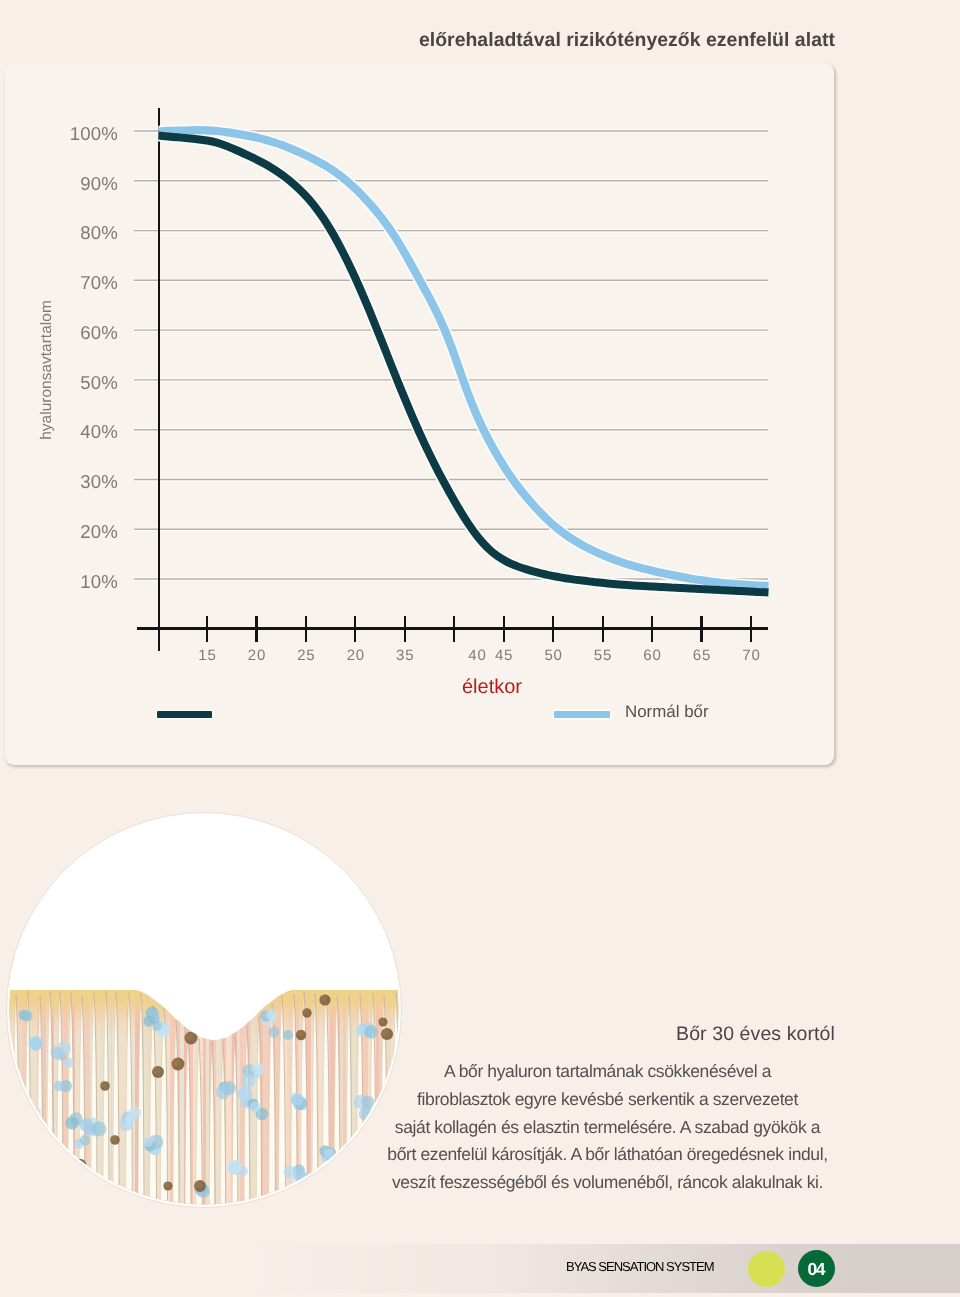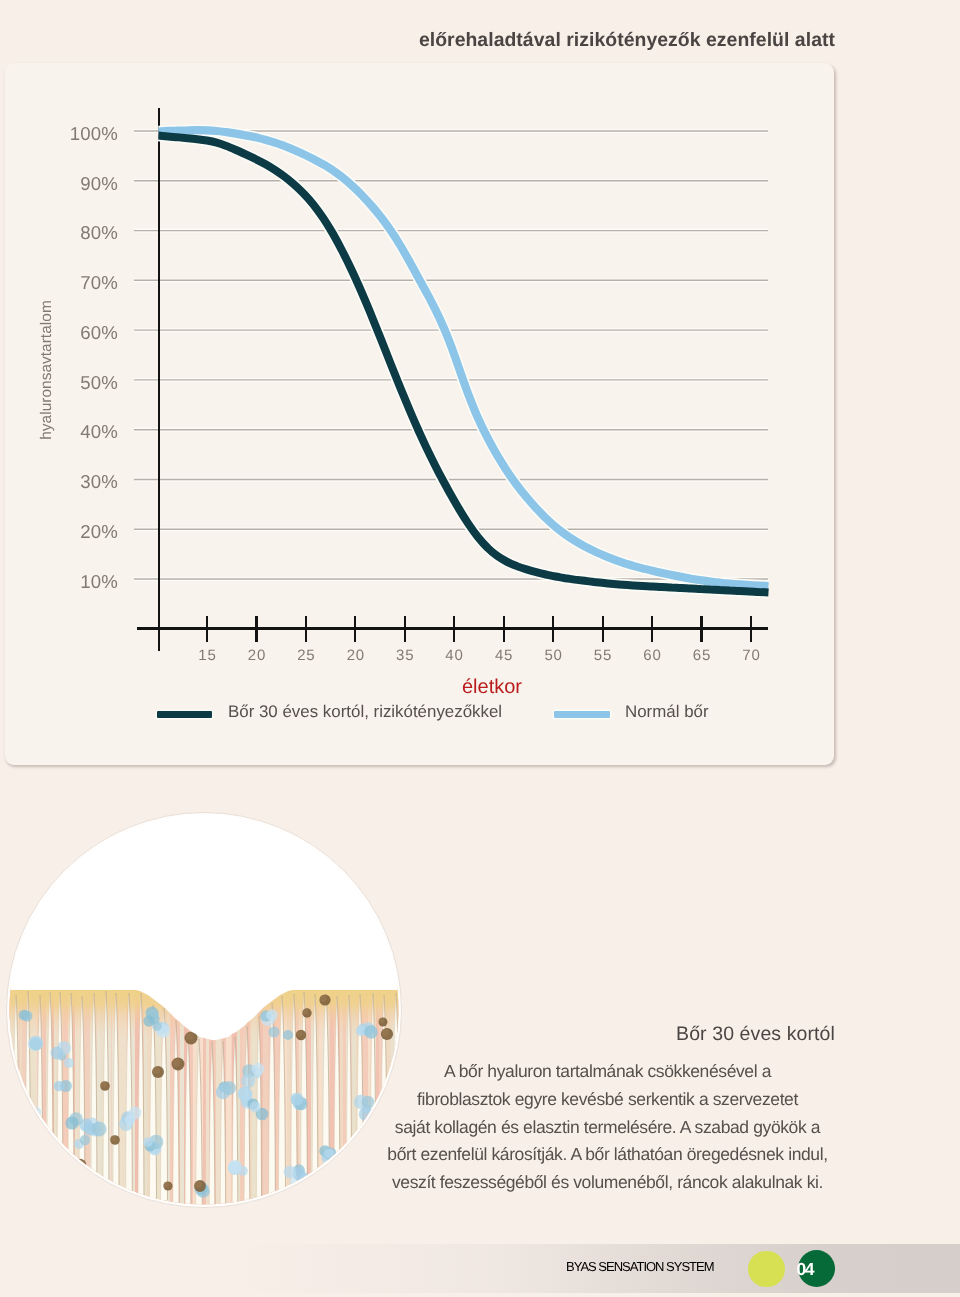--- a/index.html
+++ b/index.html
@@ -27,21 +27,21 @@
 .info p br{display:none}
 .info h3{font-size:19.5px;font-weight:normal;color:#4a4542;text-align:right;line-height:28px;letter-spacing:.1px}
 .info p{font-size:17.5px;color:#56504c;text-align:center;line-height:27.8px;margin-top:10px;white-space:nowrap;letter-spacing:-.39px}
 .info p span{display:block}
 
 .fbar{position:absolute;left:0;top:1243.5px;width:960px;height:49.5px;
   background:linear-gradient(to right, rgba(214,206,202,0) 24%, rgba(214,206,202,.24) 52%, rgba(214,206,202,.62) 68%, rgba(214,206,202,.93) 84%, rgba(214,206,202,1) 94%)}
 .fbrand{position:absolute;left:566px;top:1259px;font-size:13px;color:#000000;letter-spacing:-1.0px}
 .fdot{position:absolute;border-radius:50%}
 .fnum{position:absolute;-webkit-font-smoothing:antialiased;left:798px;top:1250px;width:37px;height:37px;border-radius:50%;background:#056938;color:#fff;
-  font-size:17.5px;font-weight:bold;text-align:left;line-height:38.5px;letter-spacing:-1.5px;text-indent:-1.5px}
+  font-size:17.5px;font-weight:bold;text-align:center;line-height:38.5px;letter-spacing:-1.5px;text-indent:-1.5px}
 </style>
 </head>
 <body>
 
 <div class="pg">
 
   <div class="title">
     <br>
     <span>előrehaladtával rizikótényezők ezenfelül alatt</span>
   </div>
@@ -128,32 +128,31 @@
       <div class="ylab" style="top:371.6px">50%</div>
       <div class="ylab" style="top:421.4px">40%</div>
       <div class="ylab" style="top:471.2px">30%</div>
       <div class="ylab" style="top:520.9px">20%</div>
       <div class="ylab" style="top:570.7px">10%</div>
       <div class="xlab" style="left:187.0px">15</div>
       <div class="xlab" style="left:236.5px">20</div>
       <div class="xlab" style="left:285.9px">25</div>
       <div class="xlab" style="left:335.4px">20</div>
       <div class="xlab" style="left:384.8px">35</div>
-      <div class="xlab" style="left:434px">40</div>
+      <div class="xlab" style="left:457px">40</div>
       <div class="xlab" style="left:483.7px">45</div>
       <div class="xlab" style="left:533.2px">50</div>
       <div class="xlab" style="left:582.6px">55</div>
       <div class="xlab" style="left:632.1px">60</div>
       <div class="xlab" style="left:681.5px">65</div>
       <div class="xlab" style="left:731.0px">70</div>
     <div class="axname-y">hyaluronsavtartalom</div>
     <div class="axname-x">életkor</div>
     <div class="legend">
       <div class="lgsw" style="left:157px;top:8px;width:55px;height:6.5px;background:#0d3b45"></div>
-      <div class="lgtx" style="left:228px">Bőr 30 éves kortól, rizikótényezőkkel</div>
       <div class="lgsw" style="left:554px;top:8px;width:56px;height:6.5px;background:#8cc5e8"></div>
       <div class="lgtx" style="left:625px">Normál bőr</div>
     </div>
   </div>
 
   <svg class="chart" width="960" height="1297">
     <circle cx="204" cy="1010" r="197.5" fill="#fffefc" stroke="#e8dfd8" stroke-width="1"></circle>
     <g clip-path="url(#circ)">
 <rect x="-4" y="984" width="424" height="230" fill="#f3c9bb"></rect>
 <rect x="-4" y="984" width="4.3" height="230" fill="#ebe3d1"></rect>

